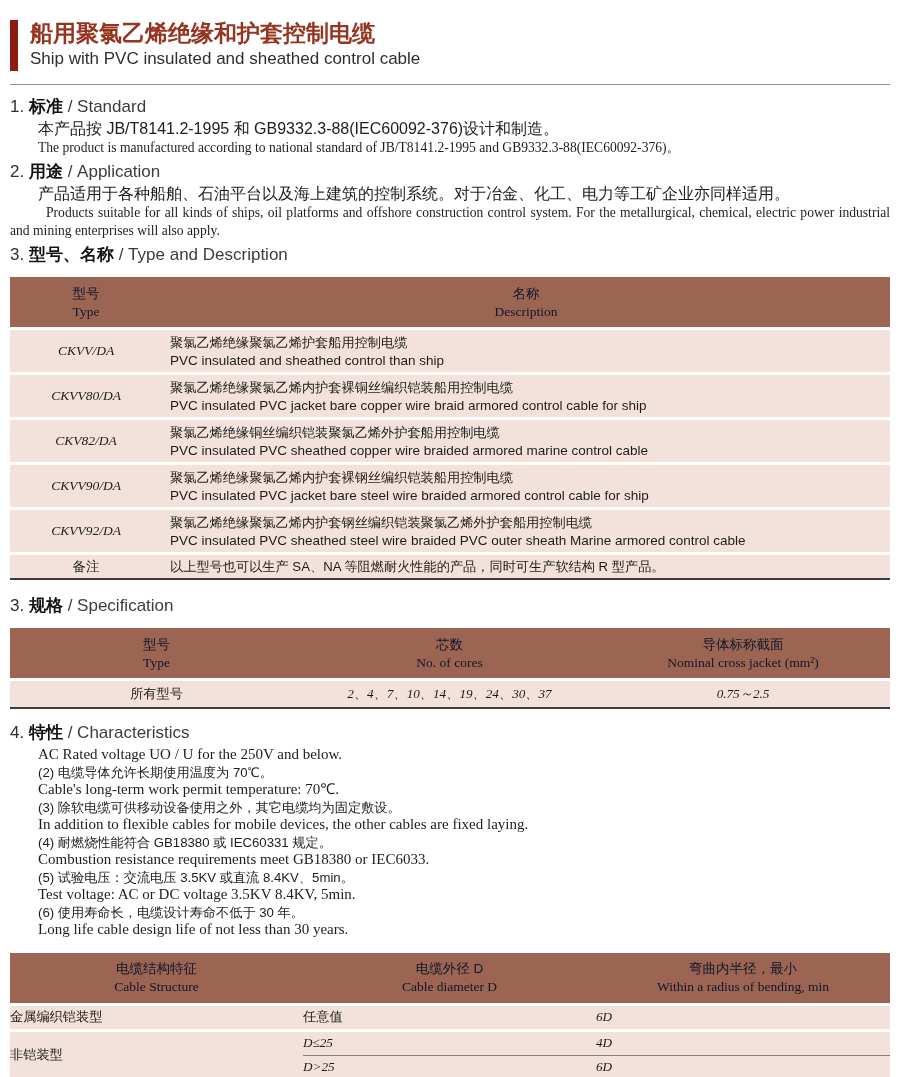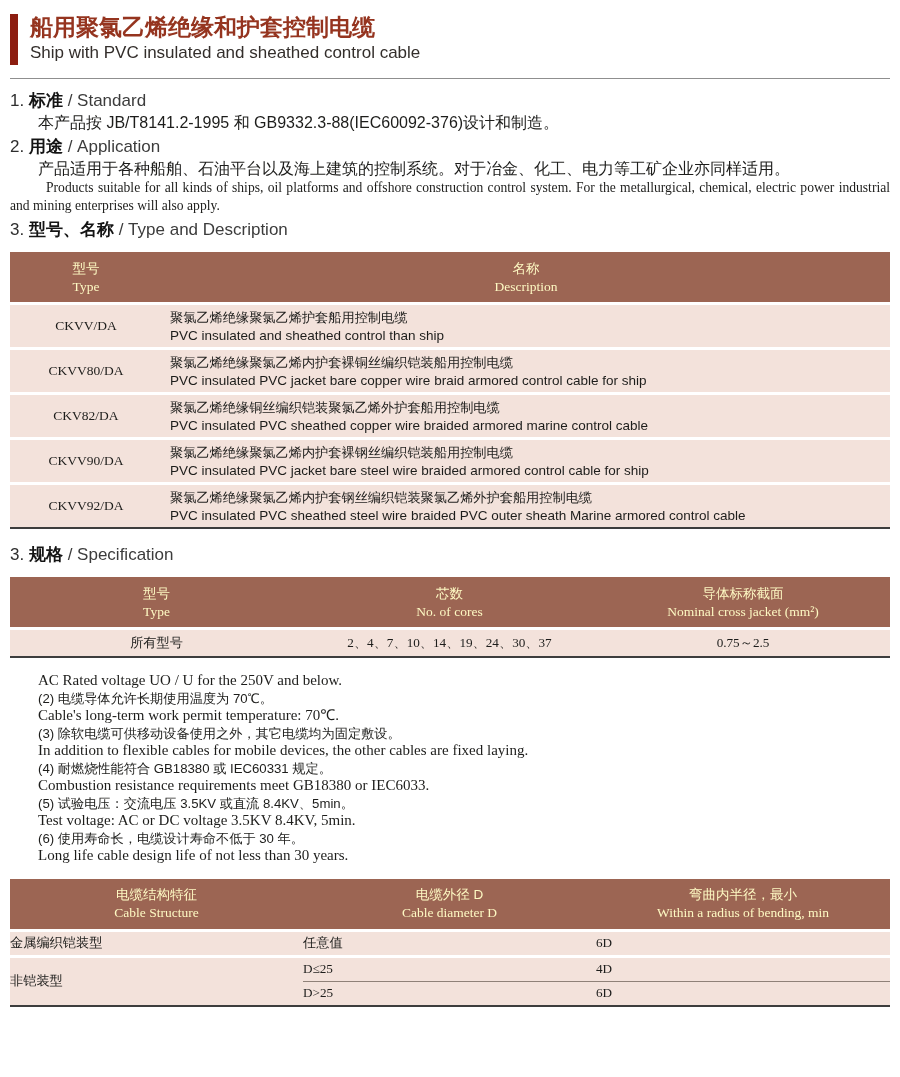--- a/index.html
+++ b/index.html
@@ -1,22 +1,22 @@
 <!DOCTYPE html>
 <html><head>
 <meta charset="utf-8">
 <style>
   html,body { margin:0; padding:0; background:#ffffff; }
   .page {
     position:relative; width:900px; height:1077px; box-sizing:border-box;
     background:#ffffff; overflow:hidden;
     font-family:"Liberation Sans", sans-serif; color:#1d1d1b;
-    padding:14px 10px 0 10px;
+    padding:20px 10px 0 10px;
   }
-  .serif { font-family:"Liberation Serif", serif; }
+  .serif { font-family:"Liberation Serif", serif;font-style:italic; }
 
   
   .masthead { display:flex; gap:12px; align-items:stretch; }
   .accent-bar { width:8px; background:#8c1d10; }
   .title-zh { margin:0; font-size:23px; line-height:27px; font-weight:bold; color:#95341f; }
   .title-en { margin:0; font-size:17px; line-height:24px; font-weight:normal; color:#332e2b; }
   .rule { border:0; border-top:1px solid #8f8f8f; margin:13px 0 12px 0; }
 
   
   .sec-head { margin:5px 0 3px 0; font-size:17px; line-height:20px; }
@@ -24,21 +24,21 @@
   .sec-zh { font-weight:bold; color:#141414; }
   .sec-en { color:#3c3c3c; }
 
   
   .para-zh { margin:1px 0 1px 28px; font-size:16px; line-height:18px; }
   .para-en { margin:0 0 1px 28px; font-size:13.6px; line-height:18px; font-family:"Liberation Serif", serif; }
   .para-en.flow { margin-left:0; margin-right:0; text-indent:36px; text-align:justify; }
 
   
   table { width:880px; border-collapse:collapse; border-bottom:2px solid #3d3d3d; margin:12px 0 0 0; }
-  thead th { background:#9c6553; color:#fef9c3; font-weight:normal; height:50px; vertical-align:middle; text-align:center; padding:0; }
+  thead th { background:#9c6553; color:#0f172a; font-weight:normal; height:50px; vertical-align:middle; text-align:center; padding:0; }
   thead th .zh { display:block; font-size:13.5px; line-height:18px; }
   thead th .en { display:block; font-size:13.5px; line-height:17px; font-family:"Liberation Serif", serif; }
   tbody td { background:#f3e2db; border-top:3px solid #ffffff; vertical-align:middle; padding:0; font-size:13.2px; }
 
   
   .tbl-types { margin-bottom:16px; }
   .tbl-types .col-type { width:152px; }
   .tbl-types td.cell-type { text-align:center; height:42px; font-size:13.5px; }
   .tbl-types td.cell-desc { padding-left:8px; height:42px; }
   .tbl-types td.cell-desc .zh { display:block; line-height:19px; }
@@ -75,20 +75,21 @@
     </div>
   </div>
   <hr class="rule">
 
   <div class="sec-head">
     <span class="sec-num">1.</span>
     <span class="sec-zh">标准</span>
     <span class="sec-en">/ Standard</span>
   </div>
   <p class="para-zh">本产品按 JB/T8141.2-1995 和 GB9332.3-88(IEC60092-376)设计和制造。</p>
+  <p class="para-en">The product is manufactured according to national standard of JB/T8141.2-1995 and GB9332.3-88(IEC60092-376)。</p>
 
   <div class="sec-head">
     <span class="sec-num">2.</span>
     <span class="sec-zh">用途</span>
     <span class="sec-en">/ Application</span>
   </div>
   <p class="para-zh">产品适用于各种船舶、石油平台以及海上建筑的控制系统。对于冶金、化工、电力等工矿企业亦同样适用。</p>
   <p class="para-en flow">Products suitable for all kinds of ships, oil platforms and offshore construction control system. For the metallurgical, chemical, electric power industrial and mining enterprises will also apply.</p>
 
   <div class="sec-head">
@@ -139,20 +140,26 @@
           <span class="en">PVC insulated PVC jacket bare steel wire braided armored control cable for ship</span>
         </td>
       </tr>
       <tr>
         <td class="cell-type serif">CKVV92/DA</td>
         <td class="cell-desc">
           <span class="zh">聚氯乙烯绝缘聚氯乙烯内护套钢丝编织铠装聚氯乙烯外护套船用控制电缆</span>
           <span class="en">PVC insulated PVC sheathed steel wire braided PVC outer sheath Marine armored control cable</span>
         </td>
       </tr>
+      <tr class="note-row">
+        <td class="cell-type">备注</td>
+        <td class="cell-desc">
+          <span class="zh">以上型号也可以生产 SA、NA 等阻燃耐火性能的产品，同时可生产软结构 R 型产品。</span>
+        </td>
+      </tr>
     </tbody>
   </table>
 
   <div class="sec-head">
     <span class="sec-num">3.</span>
     <span class="sec-zh">规格</span>
     <span class="sec-en">/ Specification</span>
   </div>
 
   <table class="tbl-spec">
@@ -174,20 +181,25 @@
     </thead>
     <tbody>
       <tr>
         <td>所有型号</td>
         <td class="serif">2、4、7、10、14、19、24、30、37</td>
         <td class="serif">0.75～2.5</td>
       </tr>
     </tbody>
   </table>
 
+  <div class="sec-head">
+    <span class="sec-num">4.</span>
+    <span class="sec-zh">特性</span>
+    <span class="sec-en">/ Characteristics</span>
+  </div>
 
   <div class="char-block">
     <p class="en">AC Rated voltage UO / U for the 250V and below.</p>
     <p class="zh">(2) 电缆导体允许长期使用温度为 70℃。</p>
     <p class="en">Cable's long-term work permit temperature: 70℃.</p>
     <p class="zh">(3) 除软电缆可供移动设备使用之外，其它电缆均为固定敷设。</p>
     <p class="en">In addition to flexible cables for mobile devices, the other cables are fixed laying.</p>
     <p class="zh">(4) 耐燃烧性能符合 GB18380 或 IEC60331 规定。</p>
     <p class="en">Combustion resistance requirements meet GB18380 or IEC6033.</p>
     <p class="zh">(5) 试验电压：交流电压 3.5KV 或直流 8.4KV、5min。</p>

